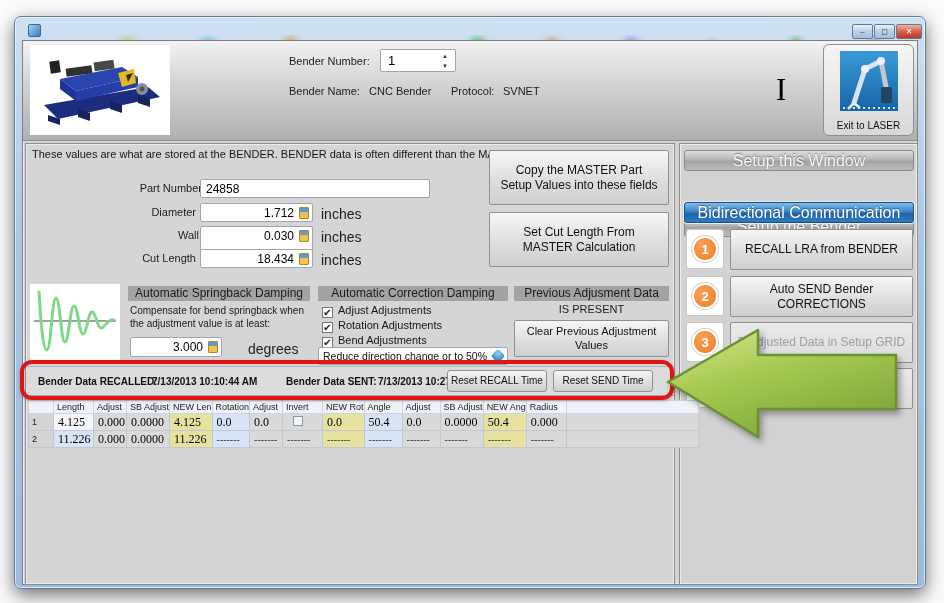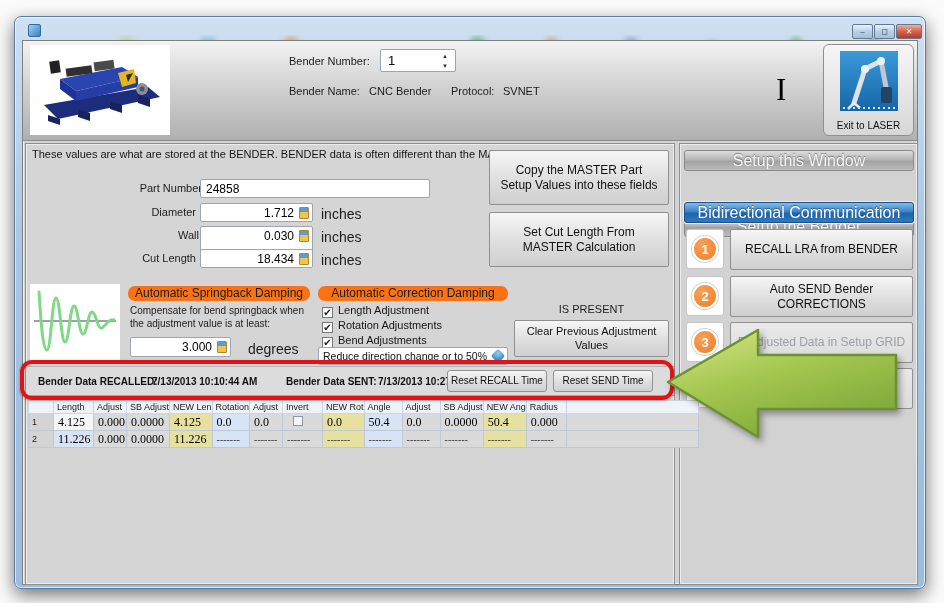--- a/index.html
+++ b/index.html
@@ -55,21 +55,21 @@
   .fieldbox .fv.num { left:auto; right:18px; }
   .calc { position:absolute; right:3px; top:3px; width:10px; height:12px; border:1px solid #b08a20; border-radius:1px;
     background:linear-gradient(180deg,#5b9bd5 0 4px, #f2c14e 4px 100%); }
   .unit { position:absolute; font-size:14px; color:#1c1c1c; }
 
   .btn { position:absolute; display:flex; align-items:center; justify-content:center; text-align:center;
     background:linear-gradient(180deg,#f6f6f6,#dedede 55%,#cfcfcf); border:1px solid #909090; border-radius:2px;
     font-size:12px; color:#111; line-height:1.25; cursor:default; }
   .btn.small { font-size:10px; border-radius:3px; }
 
-  .hdrstrip { position:absolute; height:15px; background:#f97316; text-align:center; font-size:12px; color:#1b1b1b; line-height:15px;border-radius:7px; }
+  .hdrstrip { position:absolute; height:15px; background:#a3a3a3; text-align:center; font-size:12px; color:#1b1b1b; line-height:15px; }
   .subtext { position:absolute; font-size:10px; line-height:13px; color:#1b1b1b; }
   .wavebox { position:absolute; left:30px; top:284px; width:90px; height:78px; background:#fff; }
 
   .chk { position:absolute; font-size:11px; color:#161616; }
   .chk .box { display:inline-block; width:11px; height:11px; background:#fdfdfd; border:1px solid #777;
     vertical-align:-2px; margin-right:5px; text-align:center; font-size:10px; line-height:10px; color:#222; }
   .dropdown { position:absolute; left:318px; top:347px; width:190px; height:18px; background:#fff;
     border:1px solid #9aa6b2; border-radius:2px; font-size:10.5px; color:#111; }
   .dropdown .dtext { position:absolute; left:4px; top:2px; }
   .dropdown .diamond { position:absolute; right:4px; top:3px; width:10px; height:10px; transform:rotate(45deg);
@@ -224,41 +224,42 @@
   <div class="btn" style="left:489px;top:212px;width:180px;height:55px;padding:2px 14px;">Set Cut Length From MASTER Calculation</div>
 
   <div class="wavebox">
     <svg width="90" height="78" viewBox="0 0 90 78">
       <line x1="4" y1="37" x2="86" y2="37" stroke="#9aa0a6" stroke-width="2"></line>
       <path d="M9,8 C11,40 13,66 17,66 C21,66 22,14 26,14 C30,14 31,58 35,58 C39,58 40,22 44,22 C48,22 49,50 53,50 C57,50 58,28 62,28 C66,28 67,44 71,44 C75,44 78,34 84,36" fill="none" stroke="#7ed887" stroke-width="3" stroke-linecap="round"></path>
     </svg>
   </div>
   <div class="hdrstrip" style="left:128px;top:286px;width:182px;">Automatic Springback Damping</div>
   <div class="subtext" style="left:130px;top:304px;width:180px;">Compensate for bend springback when the adjustment value is at least:</div>
-  <div class="fieldbox" style="left:130px;top:337px;width:101px;height:20px;">
+  <div class="fieldbox" style="left:130px;top:337px;width:92px;height:20px;">
     <span class="fv num">3.000</span>
     <span class="calc"></span>
   </div>
   <span class="unit" style="left:248px;top:341px;text-align:right;">degrees</span>
 
   <div class="hdrstrip" style="left:318px;top:286px;width:190px;">Automatic Correction Damping</div>
   <div class="chk" style="left:322px;top:304px;">
-    <span class="box">✔</span><span>Length Adjustment</span>
+    <span class="box">✔</span><span>Adjust Adjustments</span>
   </div>
   <div class="chk" style="left:322px;top:319px;">
     <span class="box">✔</span><span>Rotation Adjustments</span>
   </div>
   <div class="chk" style="left:322px;top:334px;">
     <span class="box">✔</span><span>Bend Adjustments</span>
   </div>
   <div class="dropdown">
     <span class="dtext">Reduce direction change or to 50%</span>
     <span class="diamond"></span>
   </div>
 
+  <div class="hdrstrip" style="left:514px;top:286px;width:155px;">Previous Adjusment Data</div>
   <div class="lbl" style="position:absolute;left:514px;top:303px;width:155px;text-align:center;font-size:11px;">IS PRESENT</div>
   <div class="btn" style="left:514px;top:320px;width:155px;height:37px;font-size:11px;padding:2px 6px;">Clear Previous Adjustment Values</div>
 
   <div class="statusstrip">
     <span class="stext" style="left:12px;text-align:center;">Bender Data RECALLED:</span>
     <span class="stext" style="left:126px;">7/13/2013 10:10:44 AM</span>
     <span class="stext" style="left:260px;">Bender Data SENT:</span>
     <span class="stext" style="left:352px;">7/13/2013 10:27:33 AM</span>
   </div>
   <div class="btn small" style="left:447px;top:370px;width:100px;height:22px;z-index:41;">Reset RECALL Time</div>

